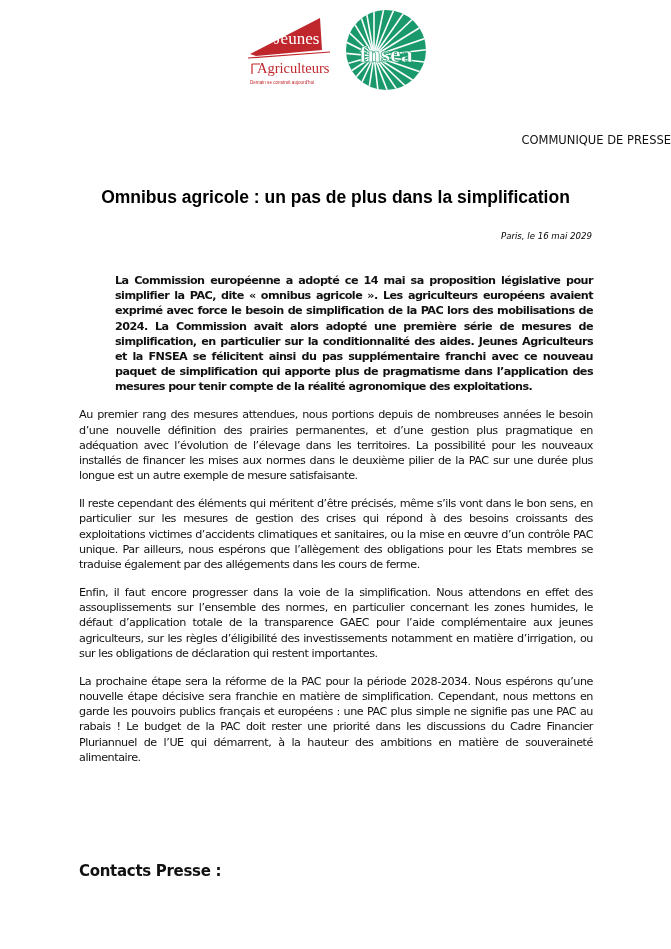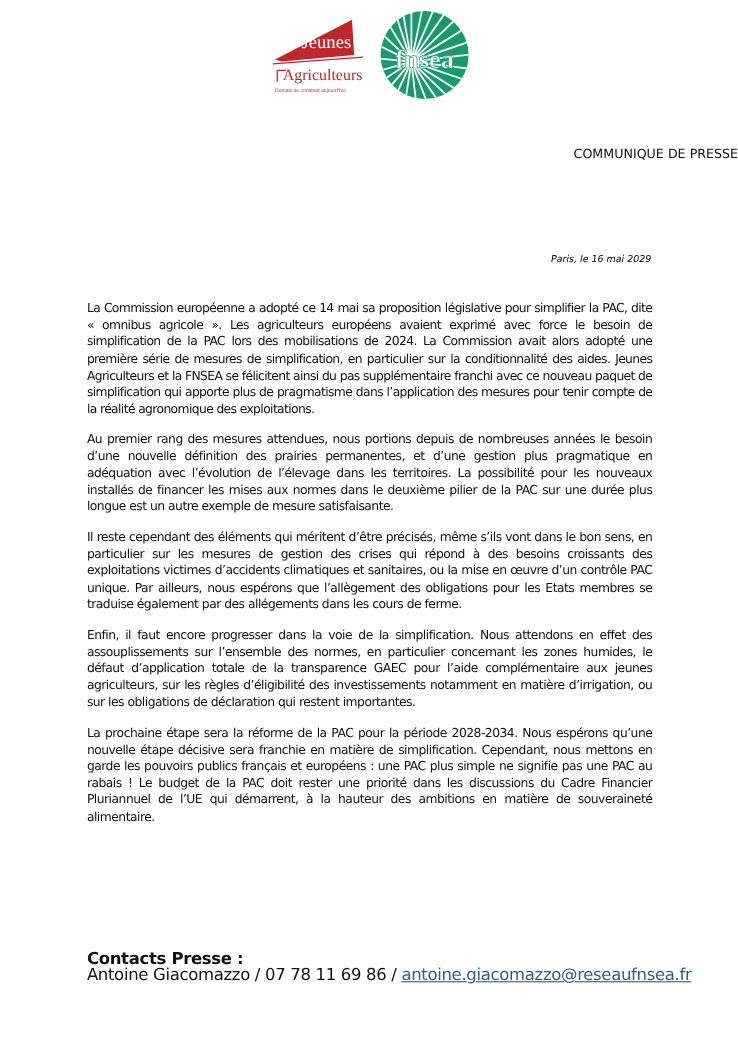--- a/index.html
+++ b/index.html
@@ -16,21 +16,21 @@
     .title { position: absolute; top: 187px; left: 60px; width: 551px; text-align: center;
       font-family: "Liberation Sans", sans-serif; font-weight: bold; font-size: 17.5px; line-height: 21px; color: #000; }
 
     .dateline { position: absolute; top: 231px; right: 79px; font-family: "DejaVu Sans", sans-serif;
       font-style: italic; font-size: 8.6px; color: #000; }
 
     .body { position: absolute; top: 273px; left: 79px; width: 514px;
       font-family: "DejaVu Sans", sans-serif; font-size: 11.2px; line-height: 15.2px;
       text-align: justify; color: #111; letter-spacing: -0.45px; word-spacing: 0px; }
     .body p { margin-bottom: 12.8px; }
-    .body p.lead { font-weight: normal; letter-spacing: -0.55px; }
+    .body p.lead { font-weight: bold; letter-spacing: -0.55px; margin-left: 36px; }
 
     .contacts { position: absolute; top: 864px; left: 79px; font-family: "DejaVu Sans", sans-serif;
       font-size: 15px; line-height: 15px; color: #111; letter-spacing: -0.3px; }
     .contacts .heading { font-weight: bold; }
     .contacts a { color: #2e5f7e; text-decoration: underline; }
   </style>
 </head>
 <body>
 
 <div class="logos">
@@ -77,31 +77,28 @@
       <line x1="30" y1="48" x2="12" y2="-6"></line>
       <line x1="30" y1="48" x2="20" y2="-10"></line>
     </g>
     <text x="42" y="54" text-anchor="middle" fill="#ffffff" stroke="#1a9a6c" stroke-width="0.6" font-family="Liberation Serif, serif" font-weight="bold" font-size="24">fnsea</text>
   </svg>
 </div>
 
 <div class="kicker">COMMUNIQUE DE PRESSE</div>
 
 <h1 class="title">
-  <br>
+  <span>Omnibus agricole : un pas de plus dans la simplification</span><br>
 </h1>
 
 <div class="dateline">Paris, le 16 mai 2029</div>
 
 <div class="body">
   <p class="lead">La Commission européenne a adopté ce 14 mai sa proposition législative pour simplifier la PAC, dite « omnibus agricole ». Les agriculteurs européens avaient exprimé avec force le besoin de simplification de la PAC lors des mobilisations de 2024. La Commission avait alors adopté une première série de mesures de simplification, en particulier sur la conditionnalité des aides. Jeunes Agriculteurs et la FNSEA se félicitent ainsi du pas supplémentaire franchi avec ce nouveau paquet de simplification qui apporte plus de pragmatisme dans l’application des mesures pour tenir compte de la réalité agronomique des exploitations.</p>
   <p>Au premier rang des mesures attendues, nous portions depuis de nombreuses années le besoin d’une nouvelle définition des prairies permanentes, et d’une gestion plus pragmatique en adéquation avec l’évolution de l’élevage dans les territoires. La possibilité pour les nouveaux installés de financer les mises aux normes dans le deuxième pilier de la PAC sur une durée plus longue est un autre exemple de mesure satisfaisante.</p>
   <p>Il reste cependant des éléments qui méritent d’être précisés, même s’ils vont dans le bon sens, en particulier sur les mesures de gestion des crises qui répond à des besoins croissants des exploitations victimes d’accidents climatiques et sanitaires, ou la mise en œuvre d’un contrôle PAC unique. Par ailleurs, nous espérons que l’allègement des obligations pour les Etats membres se traduise également par des allégements dans les cours de ferme.</p>
   <p>Enfin, il faut encore progresser dans la voie de la simplification. Nous attendons en effet des assouplissements sur l’ensemble des normes, en particulier concernant les zones humides, le défaut d’application totale de la transparence GAEC pour l’aide complémentaire aux jeunes agriculteurs, sur les règles d’éligibilité des investissements notamment en matière d’irrigation, ou sur les obligations de déclaration qui restent importantes.</p>
   <p>La prochaine étape sera la réforme de la PAC pour la période 2028-2034. Nous espérons qu’une nouvelle étape décisive sera franchie en matière de simplification. Cependant, nous mettons en garde les pouvoirs publics français et européens : une PAC plus simple ne signifie pas une PAC au rabais ! Le budget de la PAC doit rester une priorité dans les discussions du Cadre Financier Pluriannuel de l’UE qui démarrent, à la hauteur des ambitions en matière de souveraineté alimentaire.</p>
 </div>
 
 <div class="contacts">
   <div class="heading">Contacts Presse :</div>
-  <div>
-    <span>Antoine Giacomazzo / 07 78 11 69 86 / </span><a>antoine.giacomazzo@reseaufnsea.fr</a>
-  </div>
 </div>
 
 </body></html>

